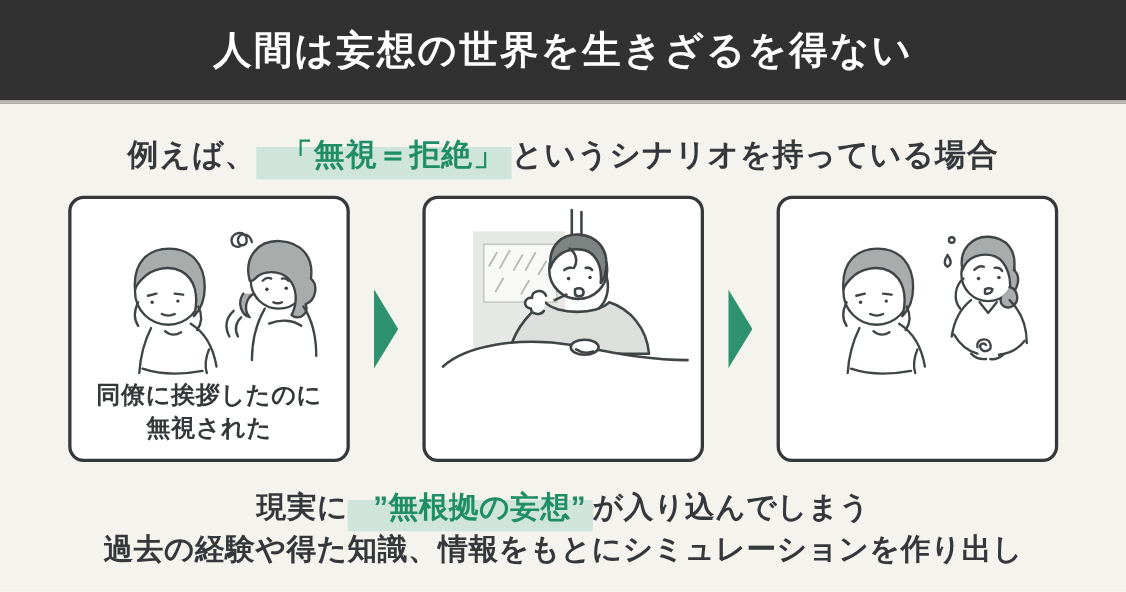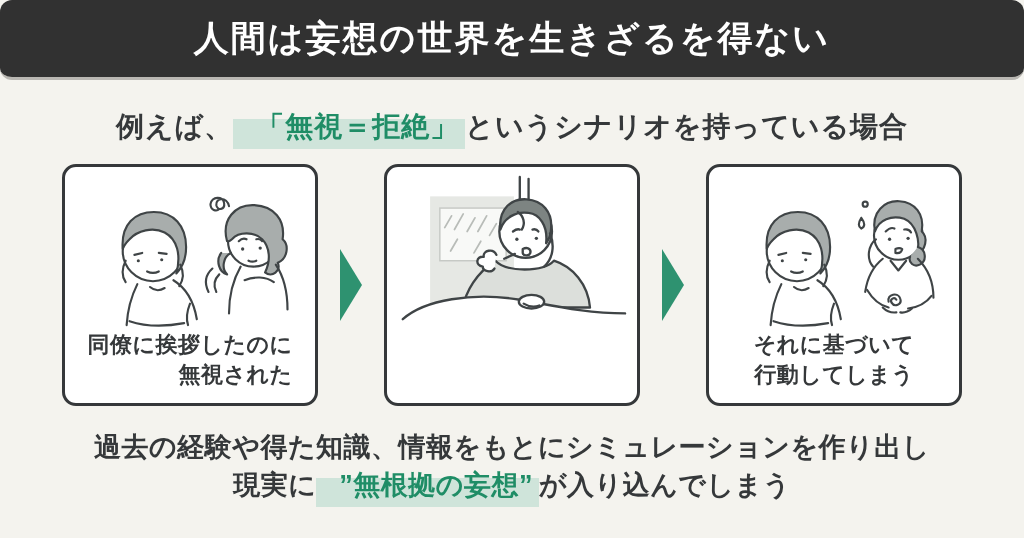--- a/index.html
+++ b/index.html
@@ -2,22 +2,22 @@
 <html><head>
 <meta charset="utf-8">
 <style>
   * { margin:0; padding:0; box-sizing:border-box; }
   body { background:#ffffff; font-family:"Liberation Sans","DejaVu Sans",sans-serif; }
   .canvas{
     width:1024px; height:538px; background:#f4f3ee; color:#35383a;
     position:relative; overflow:hidden; font-weight:bold;
   }
   .header{
-    height:80px; background:#313131; border-bottom:3px solid #b9b7b2;
-    display:flex; align-items:center; justify-content:center;border-radius:12px;
+    height:94px; background:#313131; border-bottom:3px solid #b9b7b2;
+    display:flex; align-items:center; justify-content:center;
   }
   .header .title{
     color:#ffffff; font-size:35px; letter-spacing:2px; font-weight:bold;
   }
   .subtitle{
     margin-top:28px; text-align:center; font-size:28px; letter-spacing:1px;
     line-height:38px;
   }
   .marker{
     color:#1f8d66;
@@ -28,21 +28,21 @@
   .cards{
     display:flex; justify-content:center; align-items:flex-start; margin-top:18px;
   }
   .card{
     width:256px; height:242px; background:#ffffff;
     border:3px solid #35383a; border-radius:14px;
     display:flex; flex-direction:column; align-items:center;
   }
   .card svg{ margin-top:4px; flex:0 0 auto; }
   .caption{
-    margin-top:auto; padding-bottom:13px; text-align:right;
+    margin-top:auto; padding-bottom:13px; text-align:center;
     font-size:22px; line-height:30px; letter-spacing:0.5px;
   }
   .arrow-slot{
     width:66px; height:242px; display:flex; align-items:center; justify-content:center;
   }
   .arrow{
     width:22px; height:72px; background:#2e9270;
     clip-path:polygon(0 0, 100% 50%, 0 100%);
   }
   .conclusion{
@@ -192,28 +192,24 @@
           <path d="M 170 90 C 160 98 154 110 152 124"></path>
           <path d="M 206 90 C 216 100 222 114 222 130"></path>
           <path d="M 178 92 L 186 102 L 194 92"></path>
           <path d="M 154 122 C 160 132 168 138 176 140"></path>
           <path d="M 220 128 C 214 136 204 140 196 141"></path>
           <path d="M 176 134 c -2 -8 10 -10 12 -3 c 2 6 -6 9 -9 4 c -2 -4 3 -6 5 -3" fill="#ffffff"></path>
           <path d="M 170 140 q 6 6 14 5"></path>
           <path d="M 200 141 q -6 5 -12 4"></path>
         </g>
       </svg>
-      <div class="caption">
-        <span>それに基づいて</span><br>
-        <span>行動してしまう</span>
-      </div>
     </div>
 
   </div>
 
   <div class="conclusion">
-    <div>過去の経験や得た知識、情報をもとにシミュレーションを作り出し</div>
     <div>
       <span>現実に</span><span class="marker">”無根拠の妄想”</span><span>が入り込んでしまう</span>
     </div>
+    <div>過去の経験や得た知識、情報をもとにシミュレーションを作り出し</div>
   </div>
 
 </div>
 
 </body></html>

